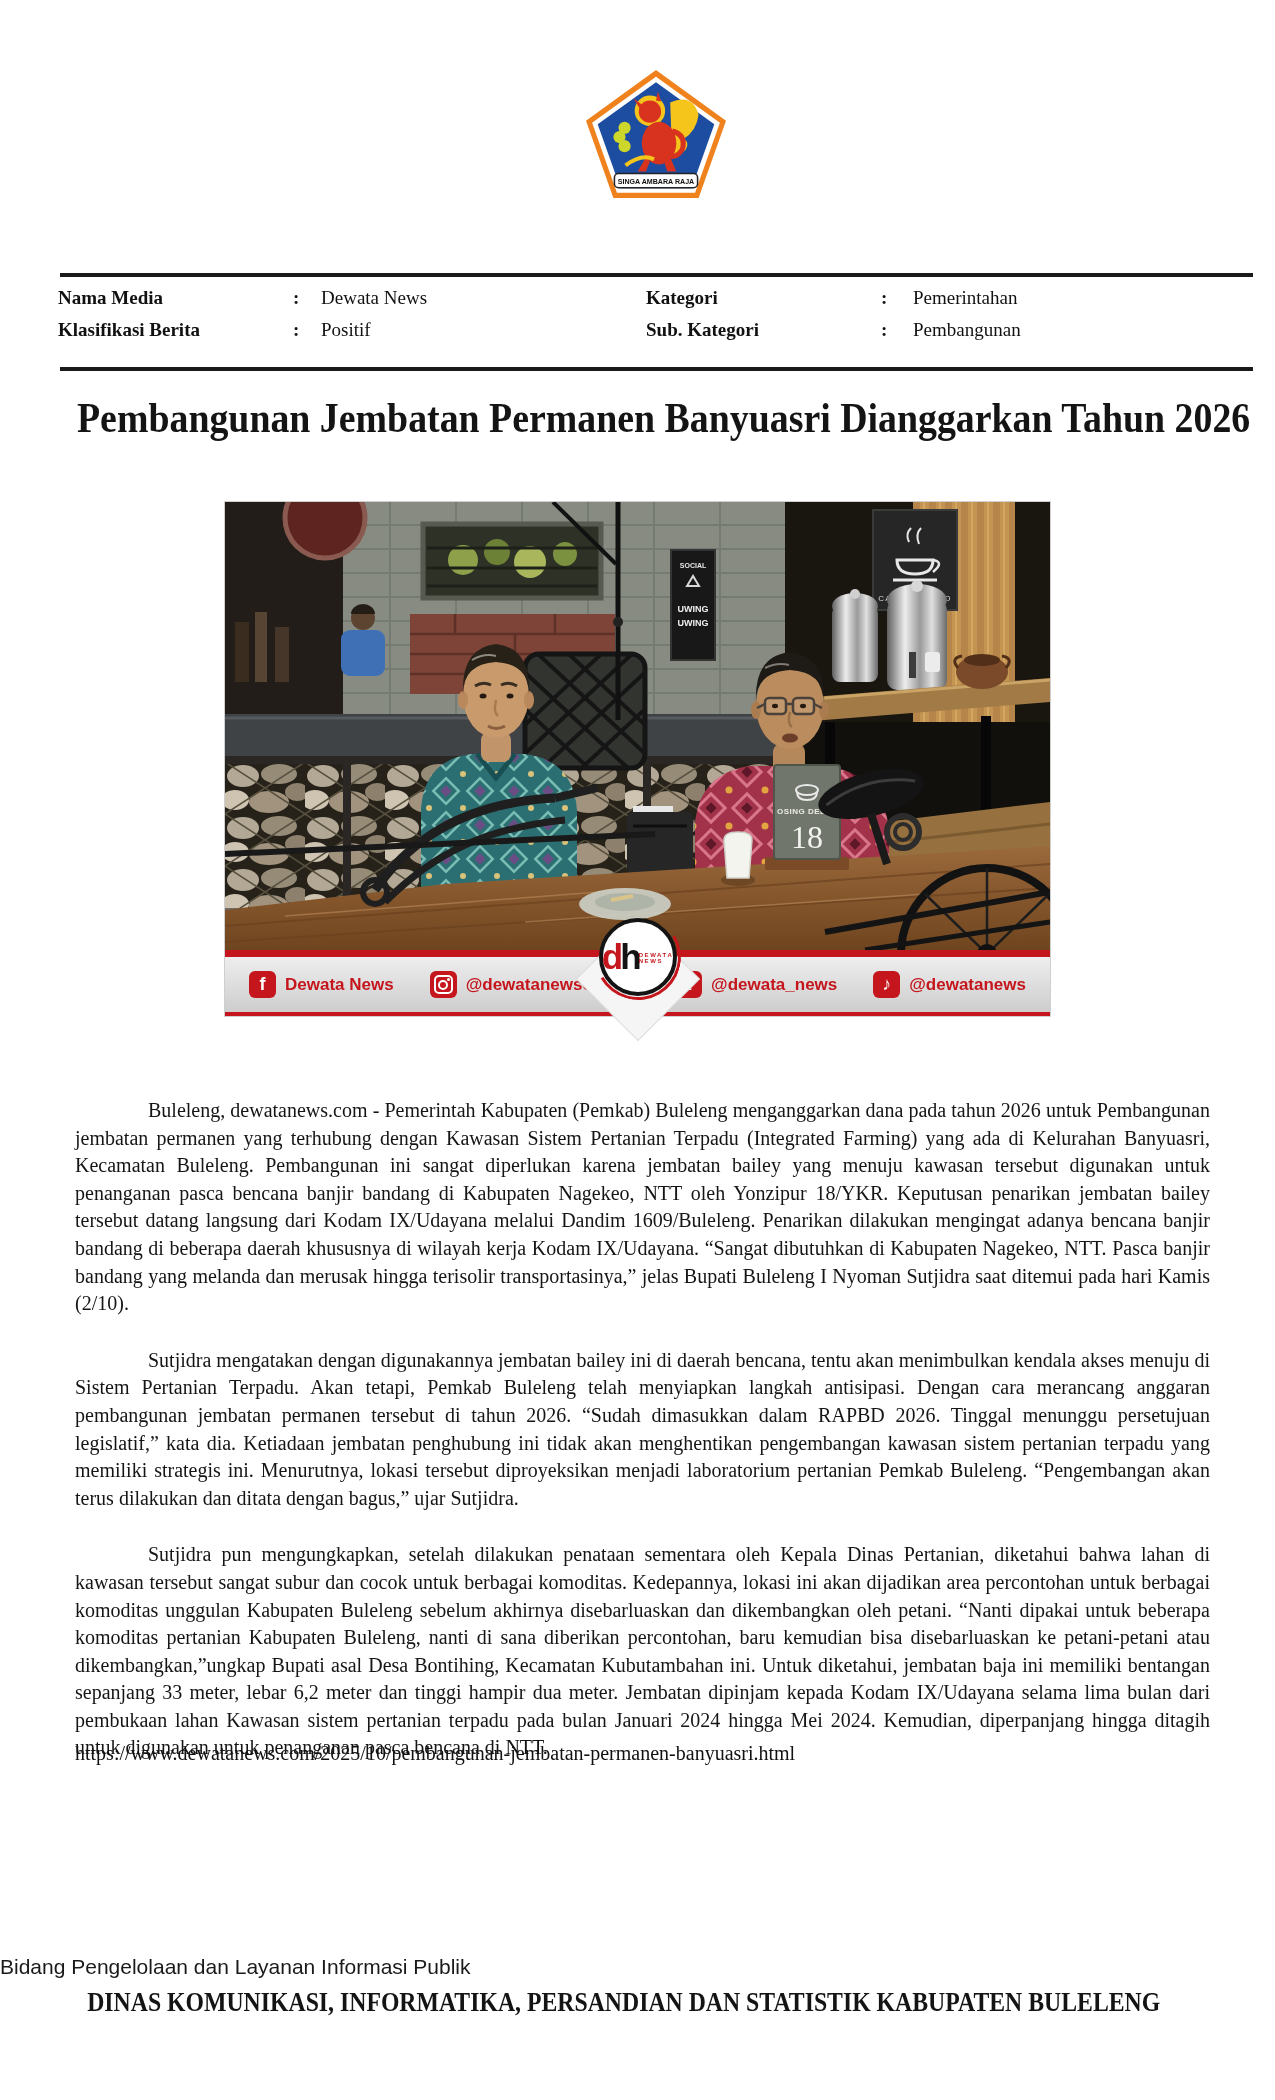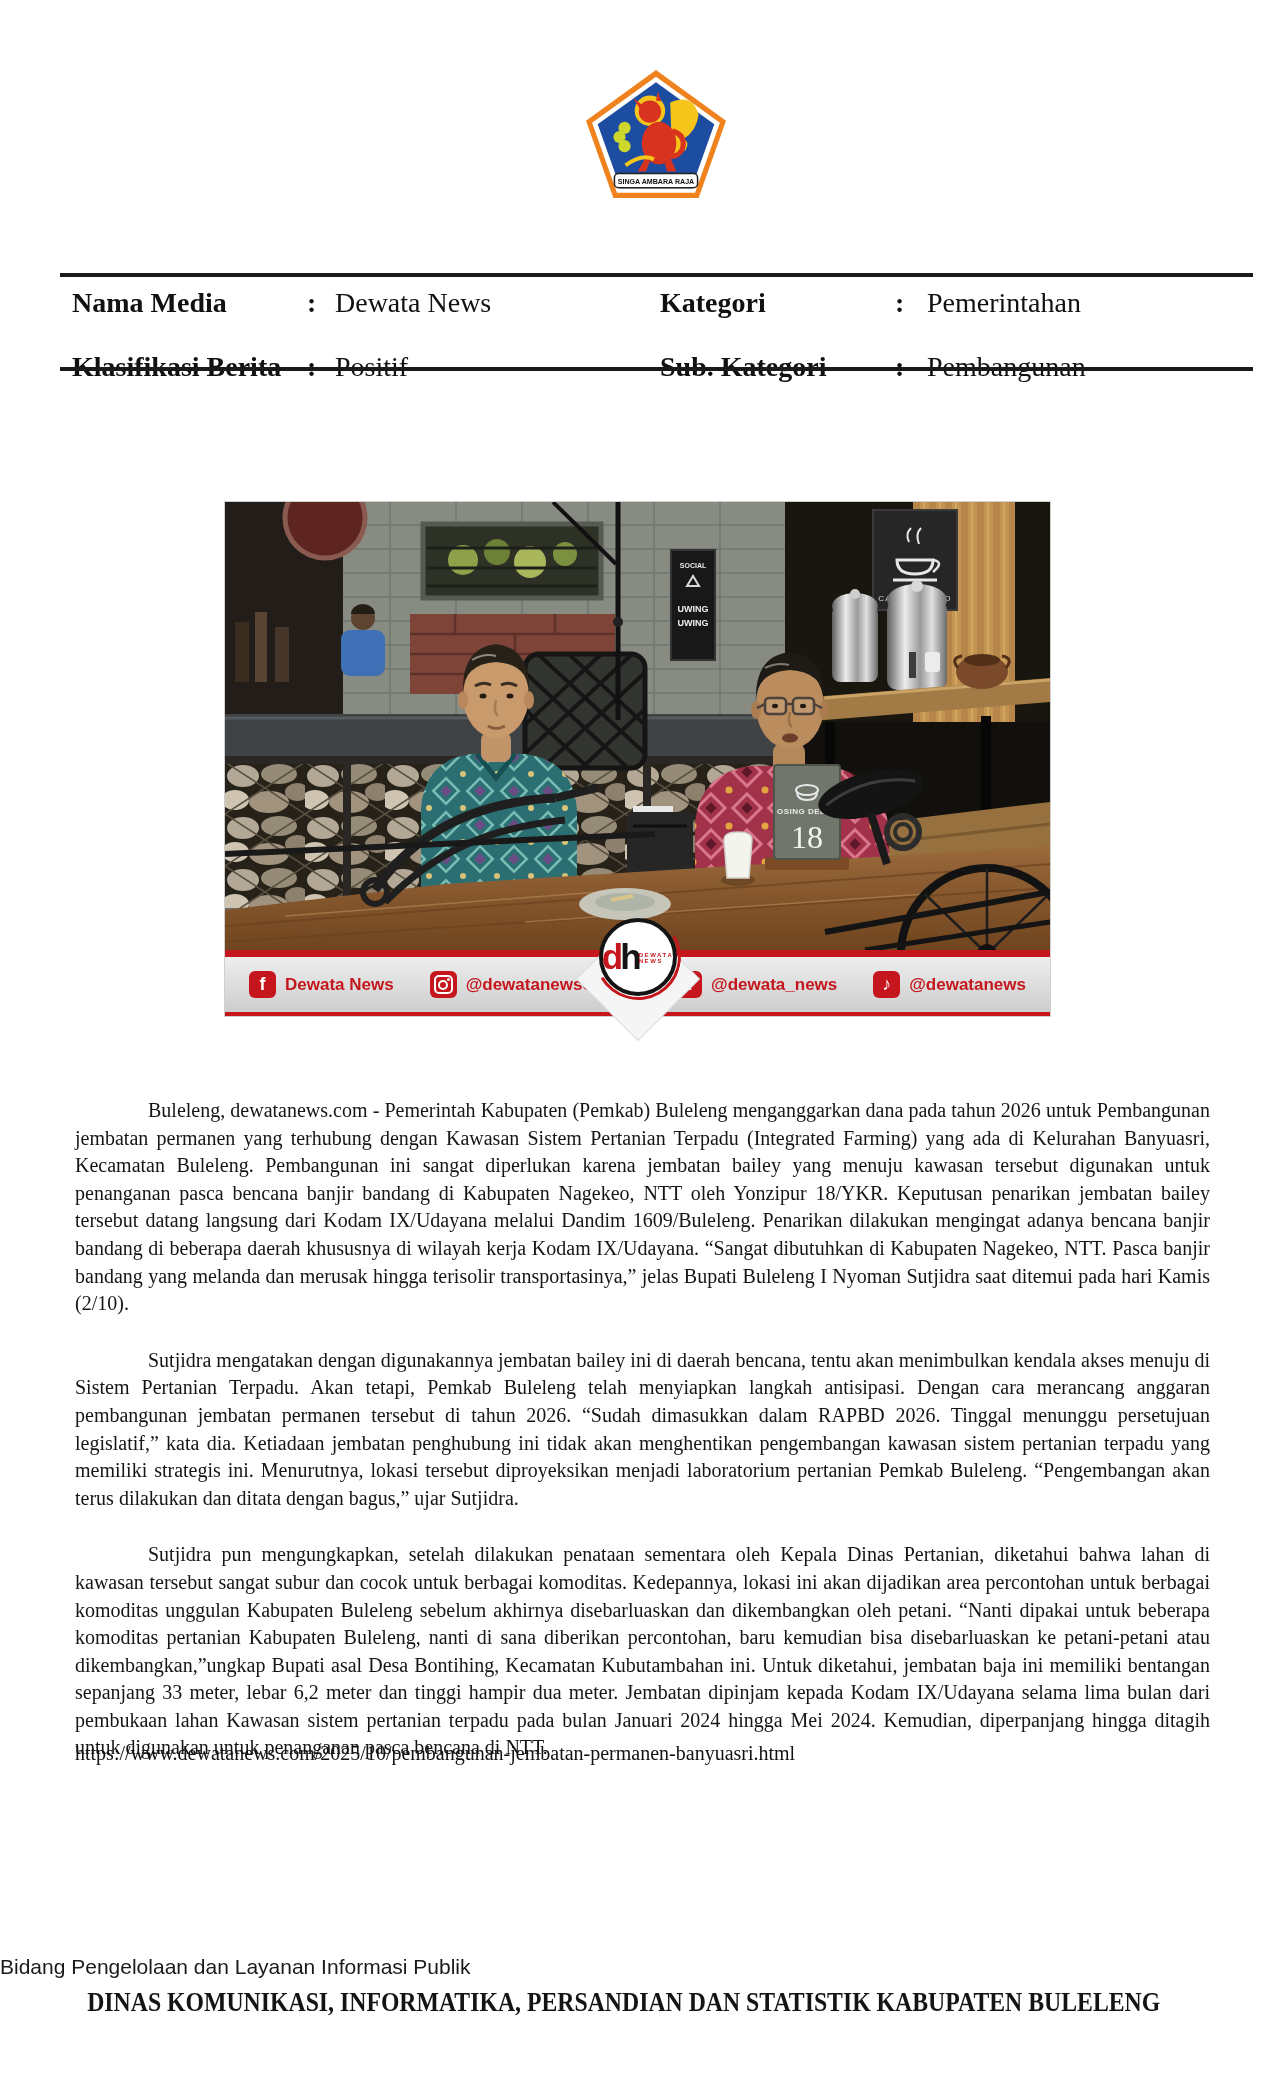--- a/index.html
+++ b/index.html
@@ -12,22 +12,22 @@
   
   .doc-title{position:absolute;top:215px;left:0;width:100%;text-align:center;
              font-weight:bold;font-size:42px;white-space:nowrap;color:#141414;}
   .sqz-c{display:inline-block;transform:scaleX(0.80);transform-origin:50% 50%;}
   .sqz-l{display:inline-block;transform:scaleX(0.88);transform-origin:0 50%;}
 
   .rule{position:absolute;left:60px;right:58px;height:4px;background:#1a1a1a;}
   .rule1{top:273px;} .rule2{top:367px;}
 
   
-  .meta{position:absolute;top:287px;left:72px;right:60px;font-size:28px;
-        display:grid;grid-template-columns:235px 28px 325px 235px 32px auto;row-gap:32px;}
+  .meta{position:absolute;top:287px;left:58px;right:60px;font-size:19px;
+        display:grid;grid-template-columns:235px 28px 325px 235px 32px auto;row-gap:10px;}
   .meta .lab{font-weight:bold;}
   .meta .val{font-weight:normal;}
 
   .headline{position:absolute;top:393px;left:77px;width:1160px;font-size:43px;
             font-weight:bold;white-space:nowrap;color:#141414;}
 
   
   .photo{position:absolute;top:502px;left:225px;width:825px;height:514px;
          outline:1px solid #cfcfcf;background:#6f6f6f;}
   .scene{position:absolute;top:0;left:0;display:block;}
@@ -116,20 +116,23 @@
 
     <span class="lab">Klasifikasi Berita</span>
     <span class="lab">:</span>
     <span class="val">Positif</span>
     <span class="lab">Sub. Kategori</span>
     <span class="lab">:</span>
     <span class="val">Pembangunan</span>
   </div>
   <div class="rule rule2"></div>
 
+  <div class="headline">
+    <span class="sqz-l">Pembangunan Jembatan Permanen Banyuasri Dianggarkan Tahun 2026</span>
+  </div>
 
   <div class="photo">
     <svg class="scene" width="825" height="448" viewBox="0 0 825 448">
       <defs>
         <pattern id="bricks" width="66" height="24" patternUnits="userSpaceOnUse">
           <rect width="66" height="24" fill="#878b82"></rect>
           <path d="M0,23 H66" stroke="#747b72" stroke-width="2"></path>
           <path d="M33,0 V23" stroke="#747b72" stroke-width="2"></path>
         </pattern>
         <pattern id="stones" width="80" height="52" patternUnits="userSpaceOnUse">

